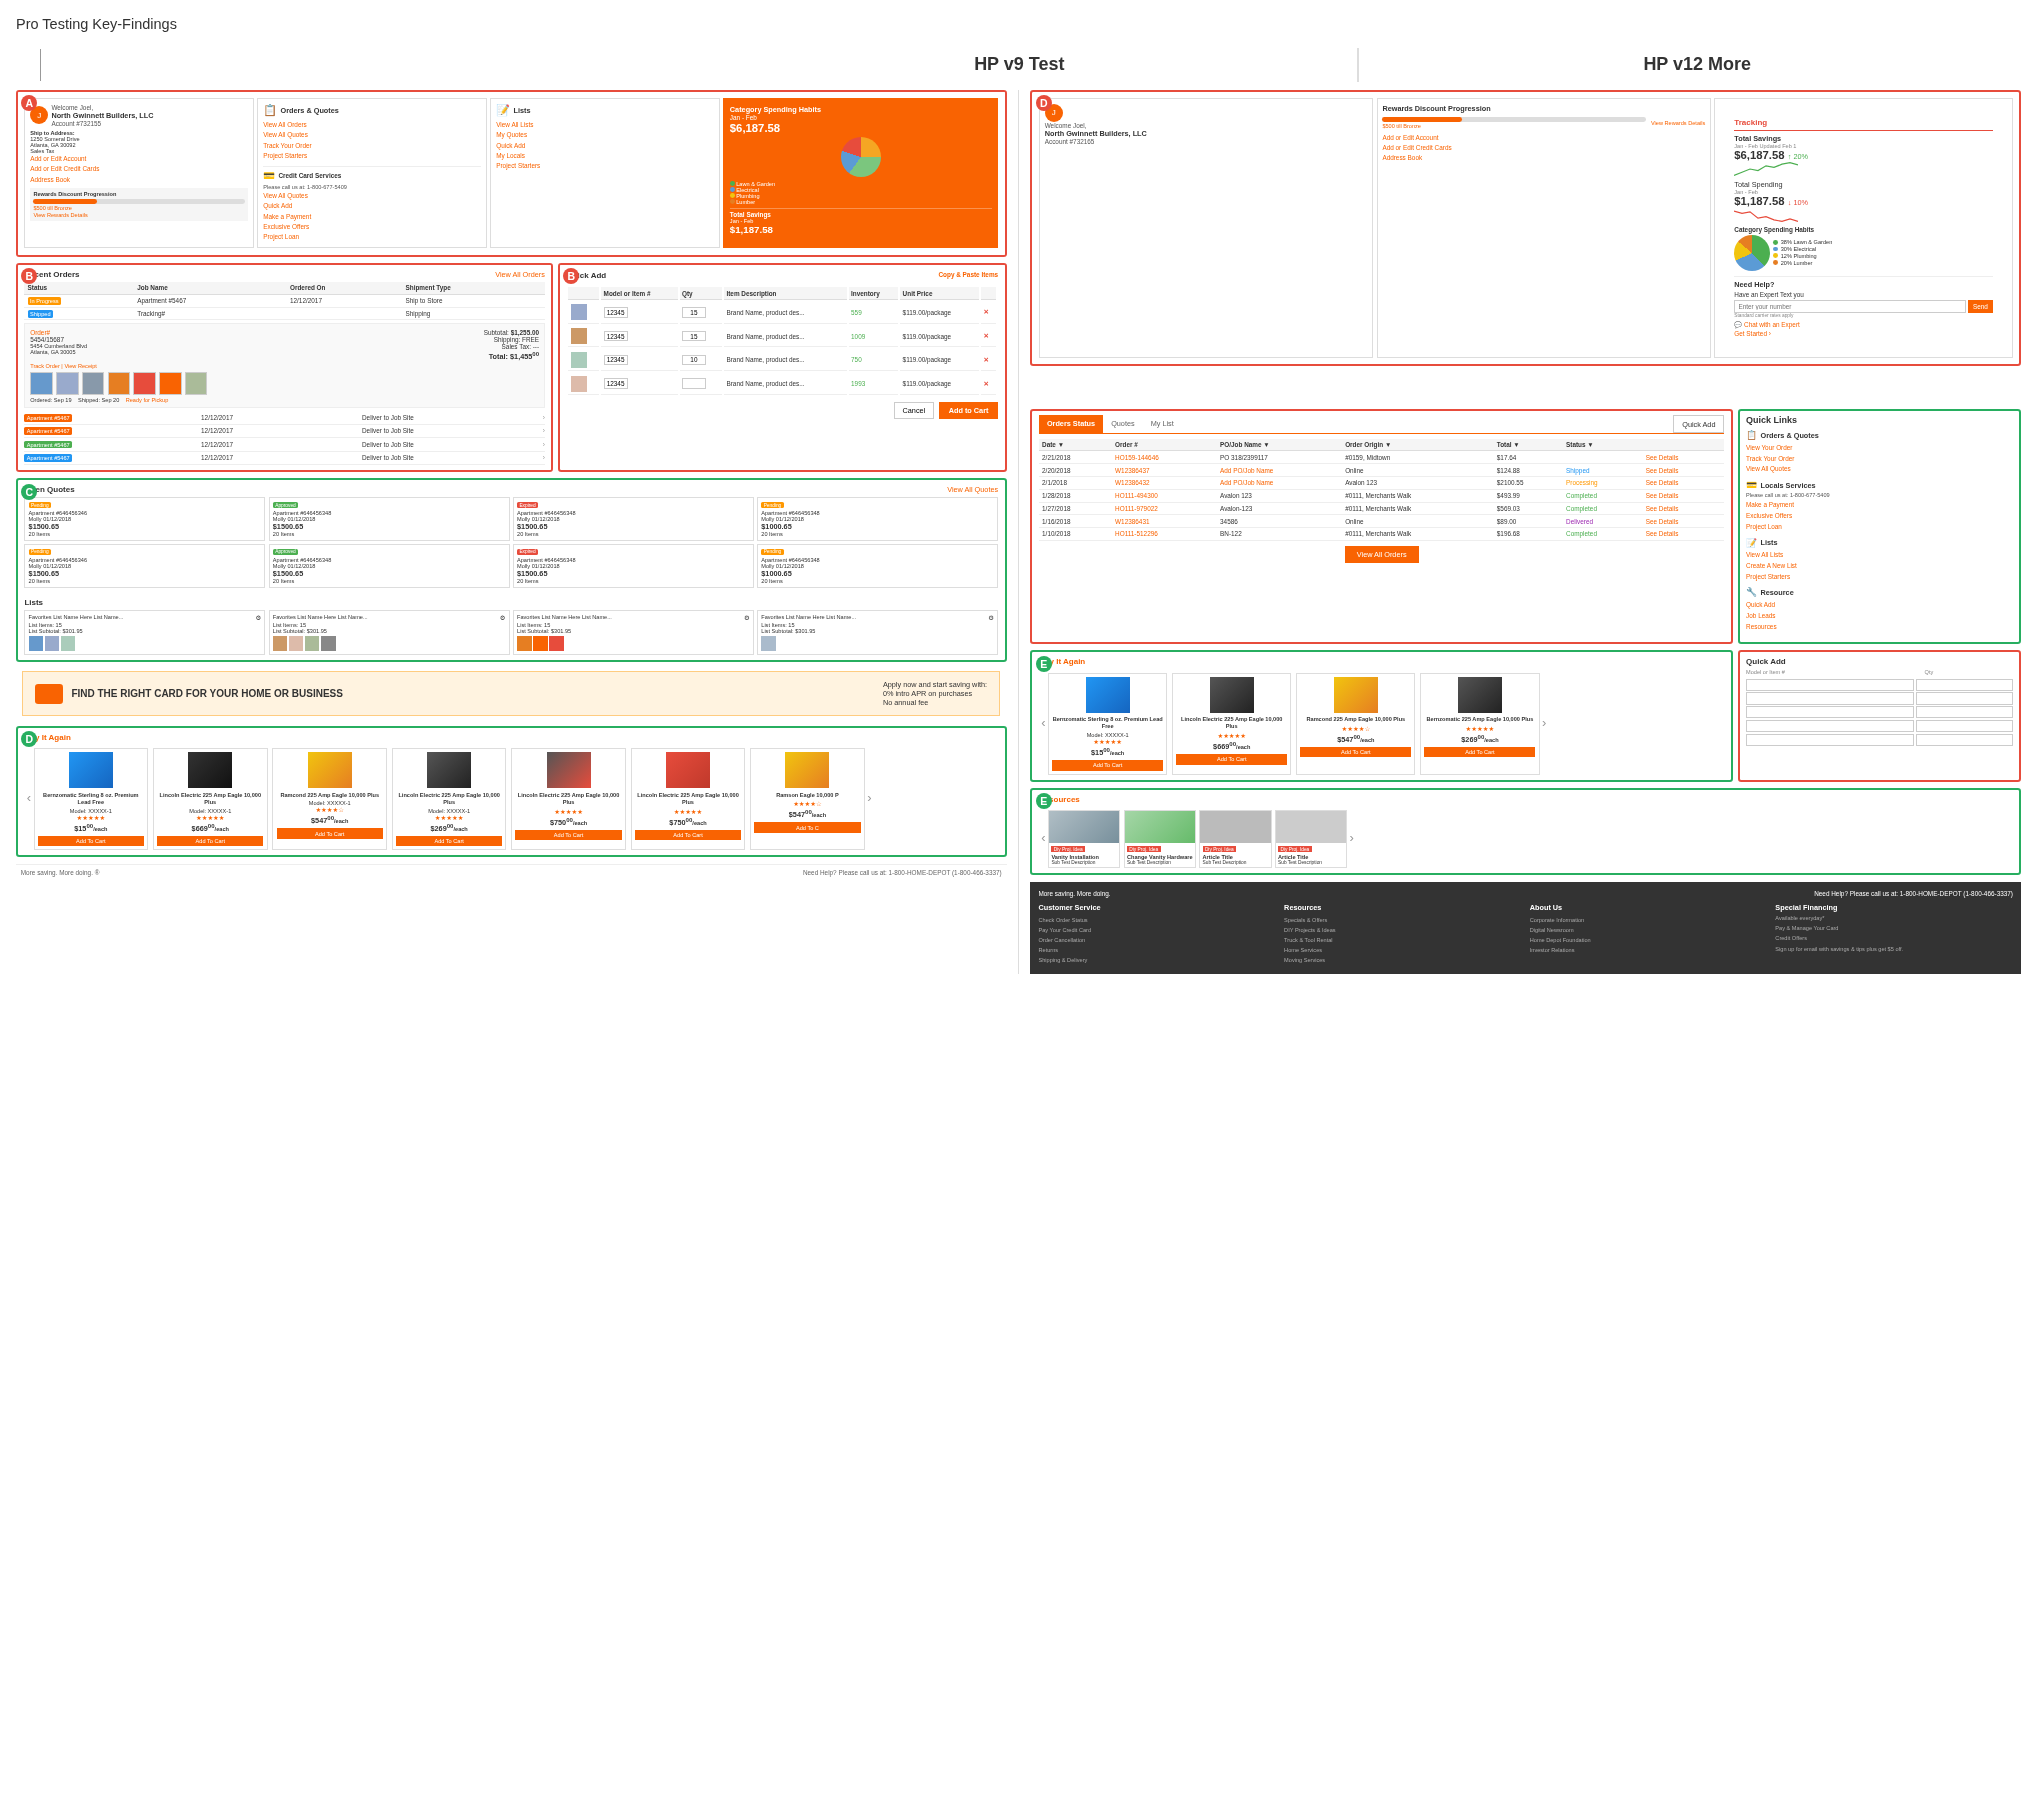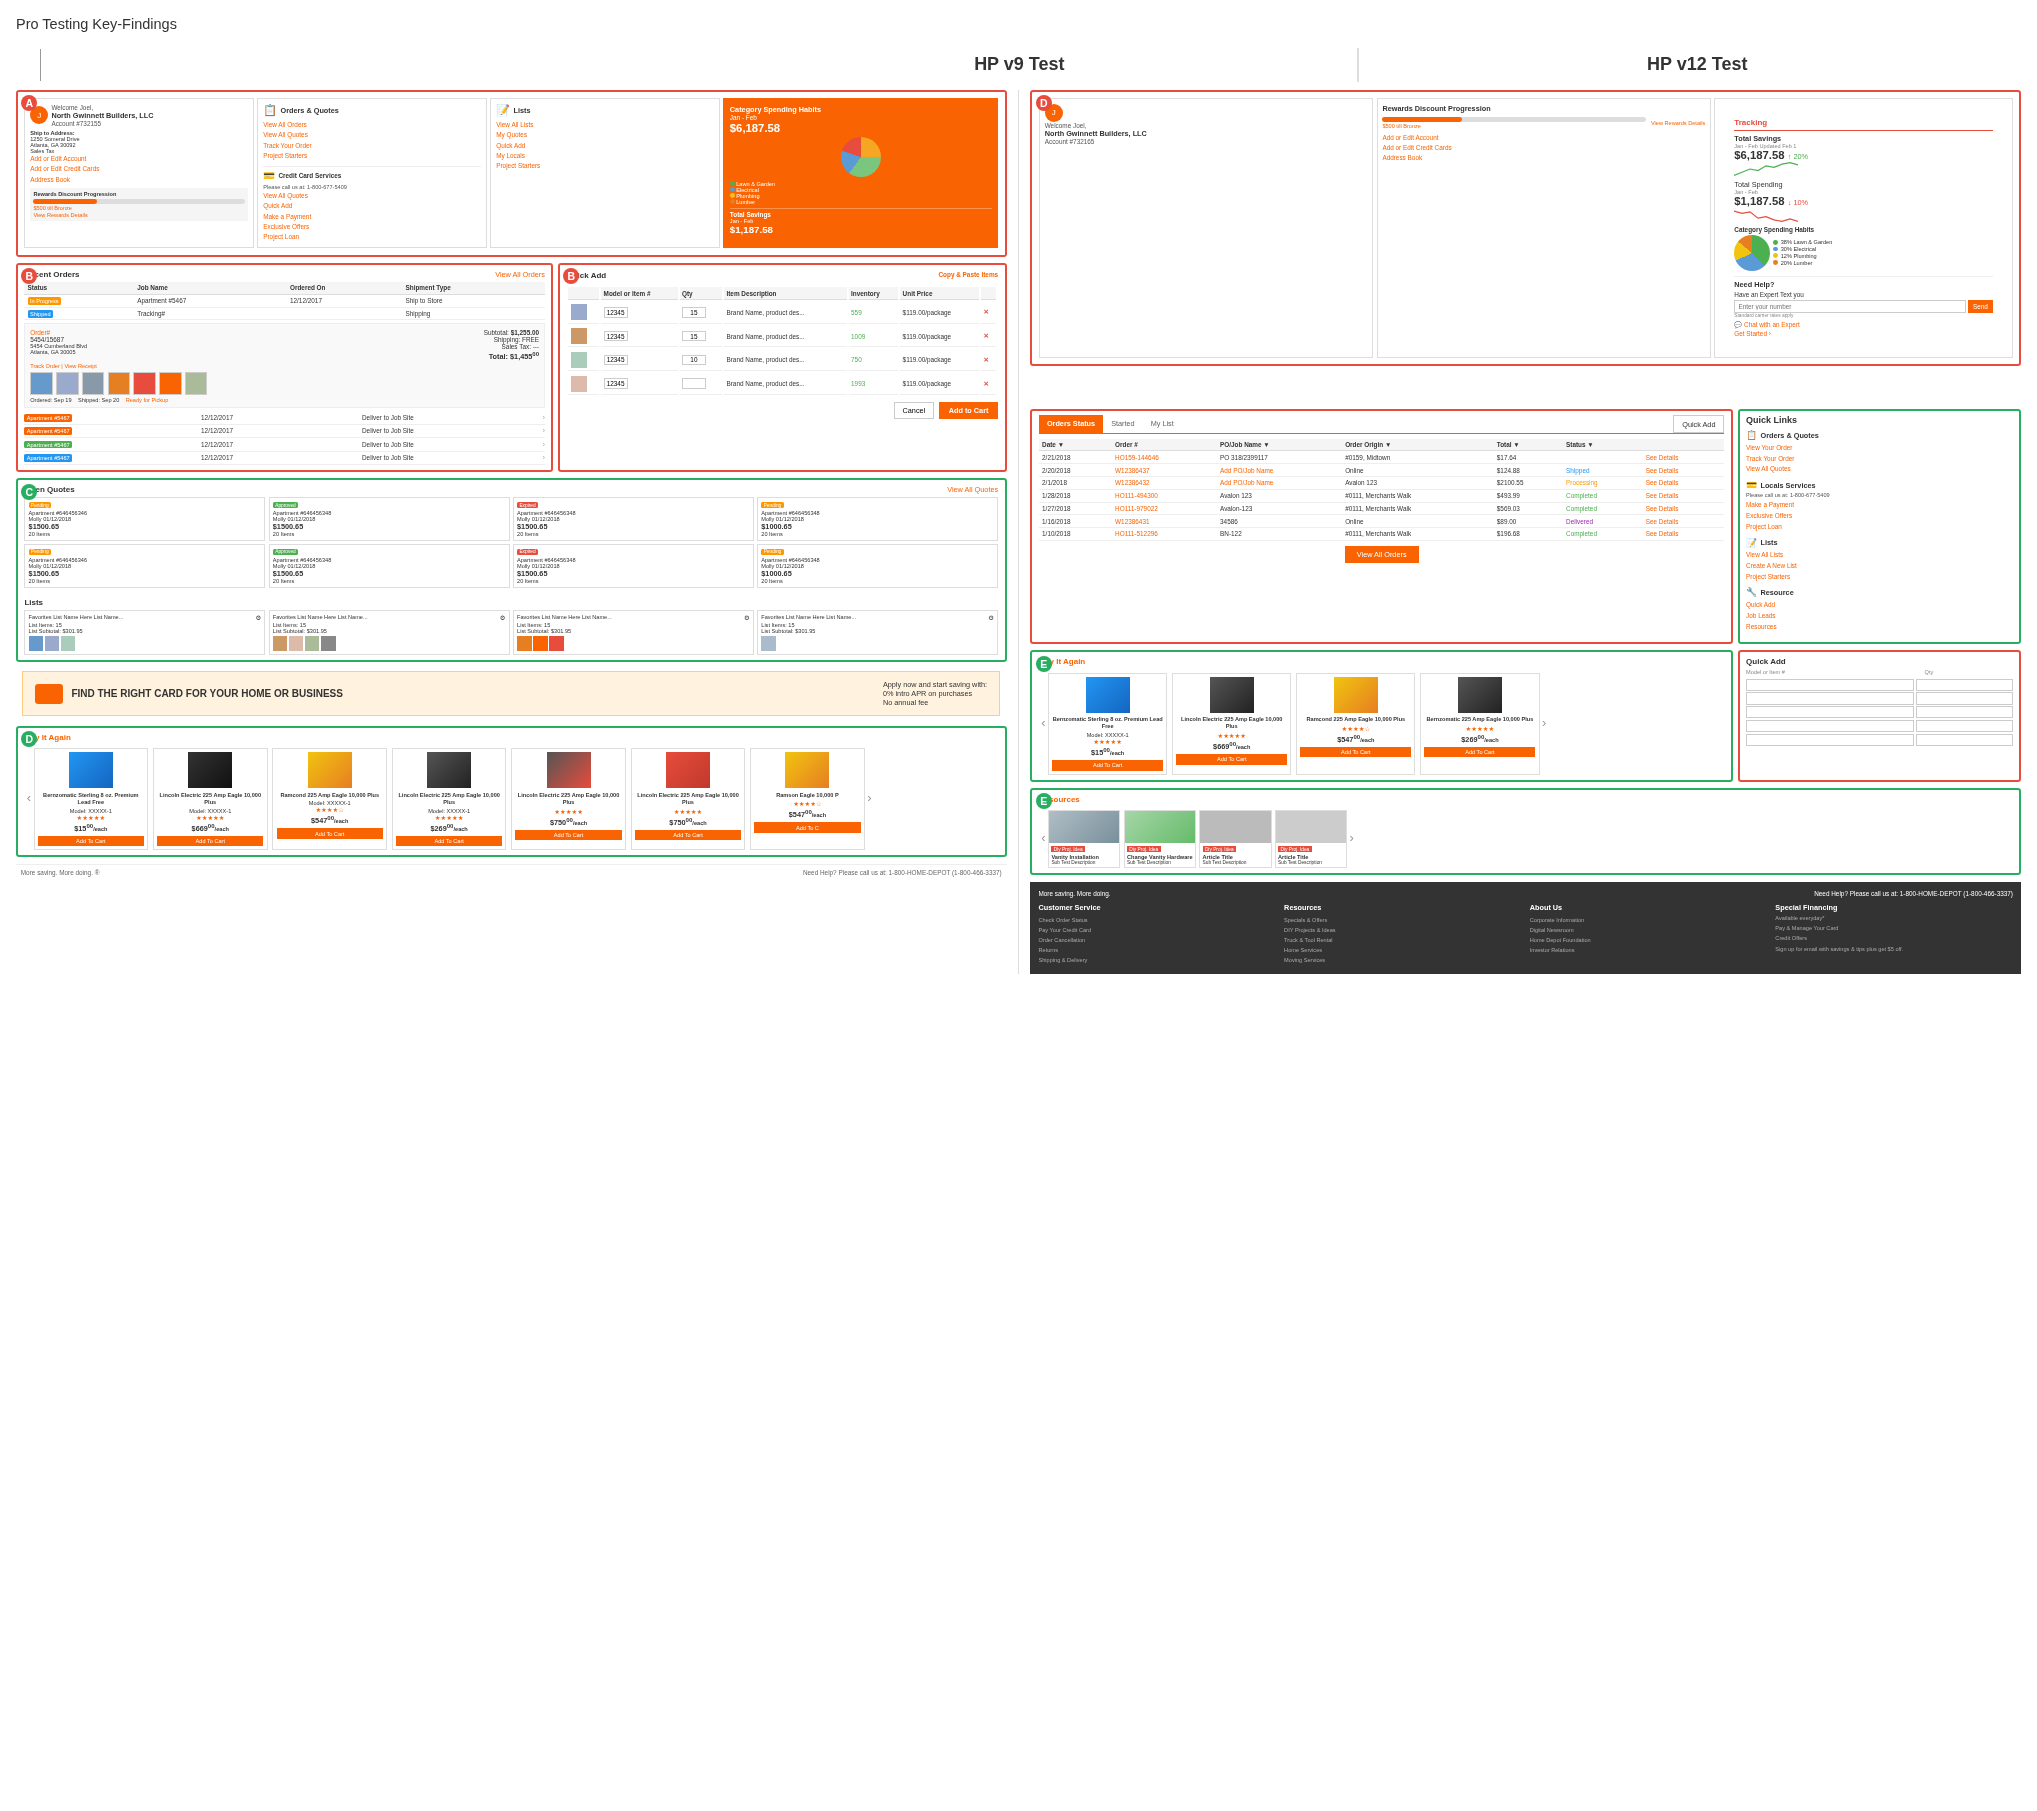--- a/index.html
+++ b/index.html
@@ -661,21 +661,21 @@
 <div class="main-container">
 
   <h1 class="page-title">Pro Testing Key-Findings</h1>
 
   <div class="columns-header">
     <div style="flex:1; display:flex; align-items:center; padding-left:24px;">
       <div style="width:0.8px; height:32px; background:#999; margin-right:6.4px;"></div>
     </div>
     <div class="col-header" style="flex:1;">HP v9 Test</div>
     <div style="width:1.6px; background:#ddd; margin:0 6.4px;"></div>
-    <div class="col-header" style="flex:1;">HP v12 Test</div>
+    <div class="col-header" style="flex:1;">HP v12 More</div>
   </div>
 
   <div class="two-col">
 
     <div class="left-col">
 
       <div class="section-box red">
         <div class="section-label">A</div>
         <div class="hpv9-top">
 
@@ -1251,21 +1251,21 @@
           </div>
         </div>
       </div>
 
       <div style="display:flex; gap:4.8px;margin-top:36px;">
 
         <div class="section-box red" style="flex:2.5;">
           <div class="orders-status-section">
             <div class="tabs-row">
               <div class="tab-item active">Orders Status</div>
-              <div class="tab-item">Started</div>
+              <div class="tab-item">Quotes</div>
               <div class="tab-item">My List</div>
               <div class="tab-item quick-add-tab">Quick Add</div>
             </div>
             <table class="orders-status-table">
               <thead>
                 <tr>
                   <th>Date ▼</th>
                   <th>Order #</th>
                   <th>PO/Job Name ▼</th>
                   <th>Order Origin ▼</th>

